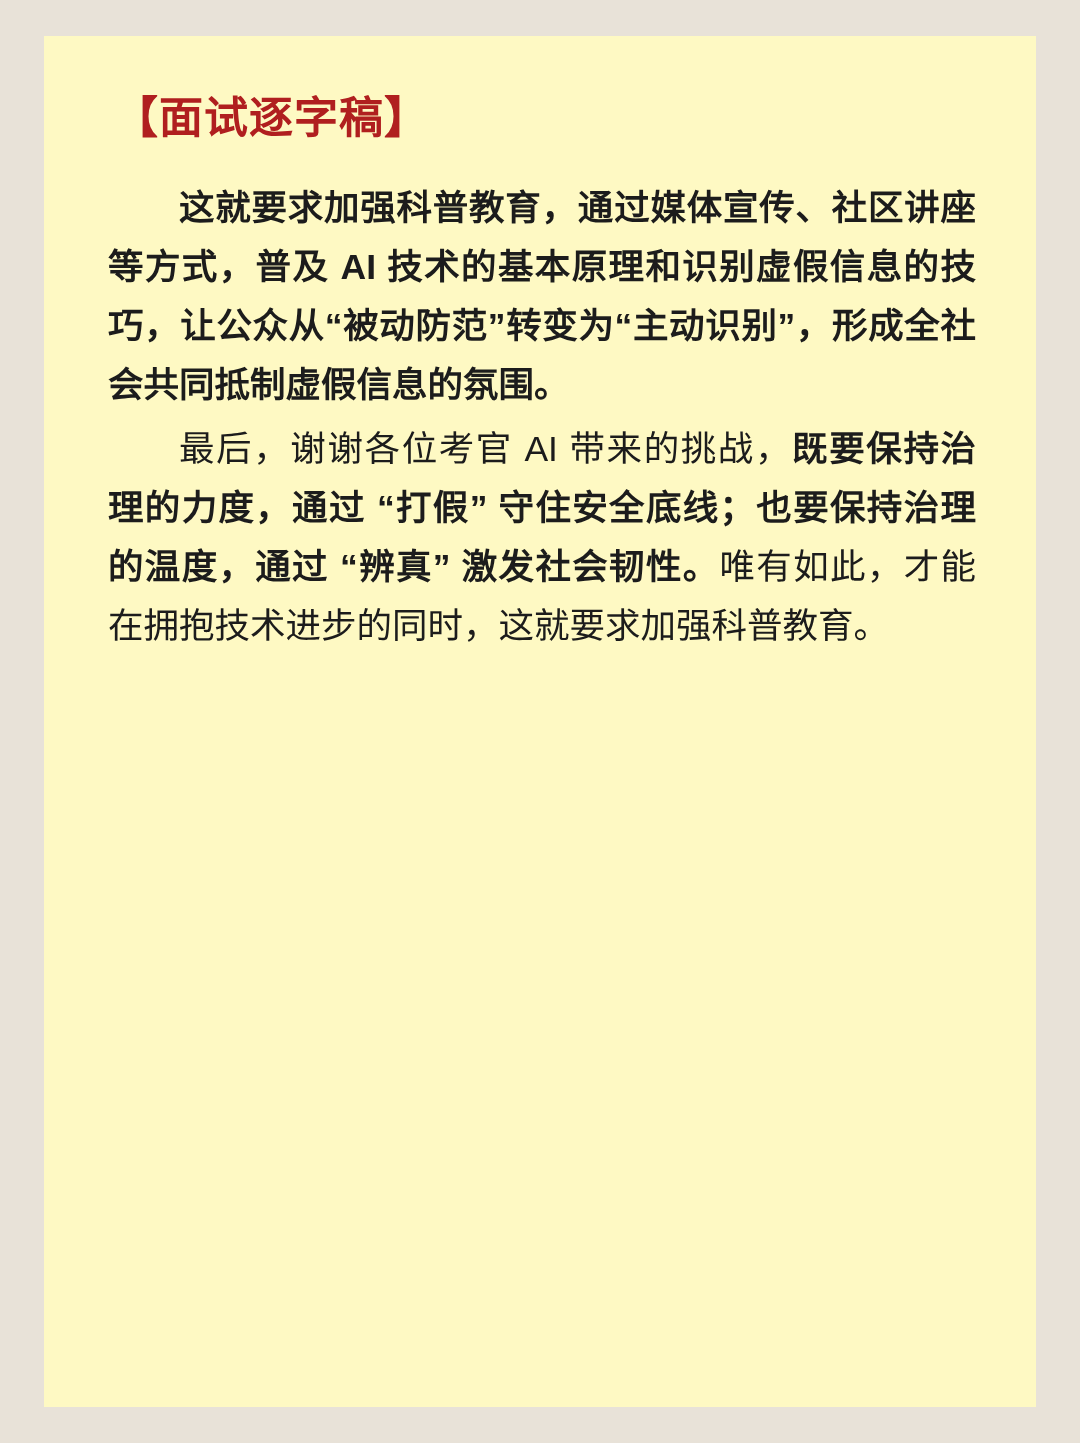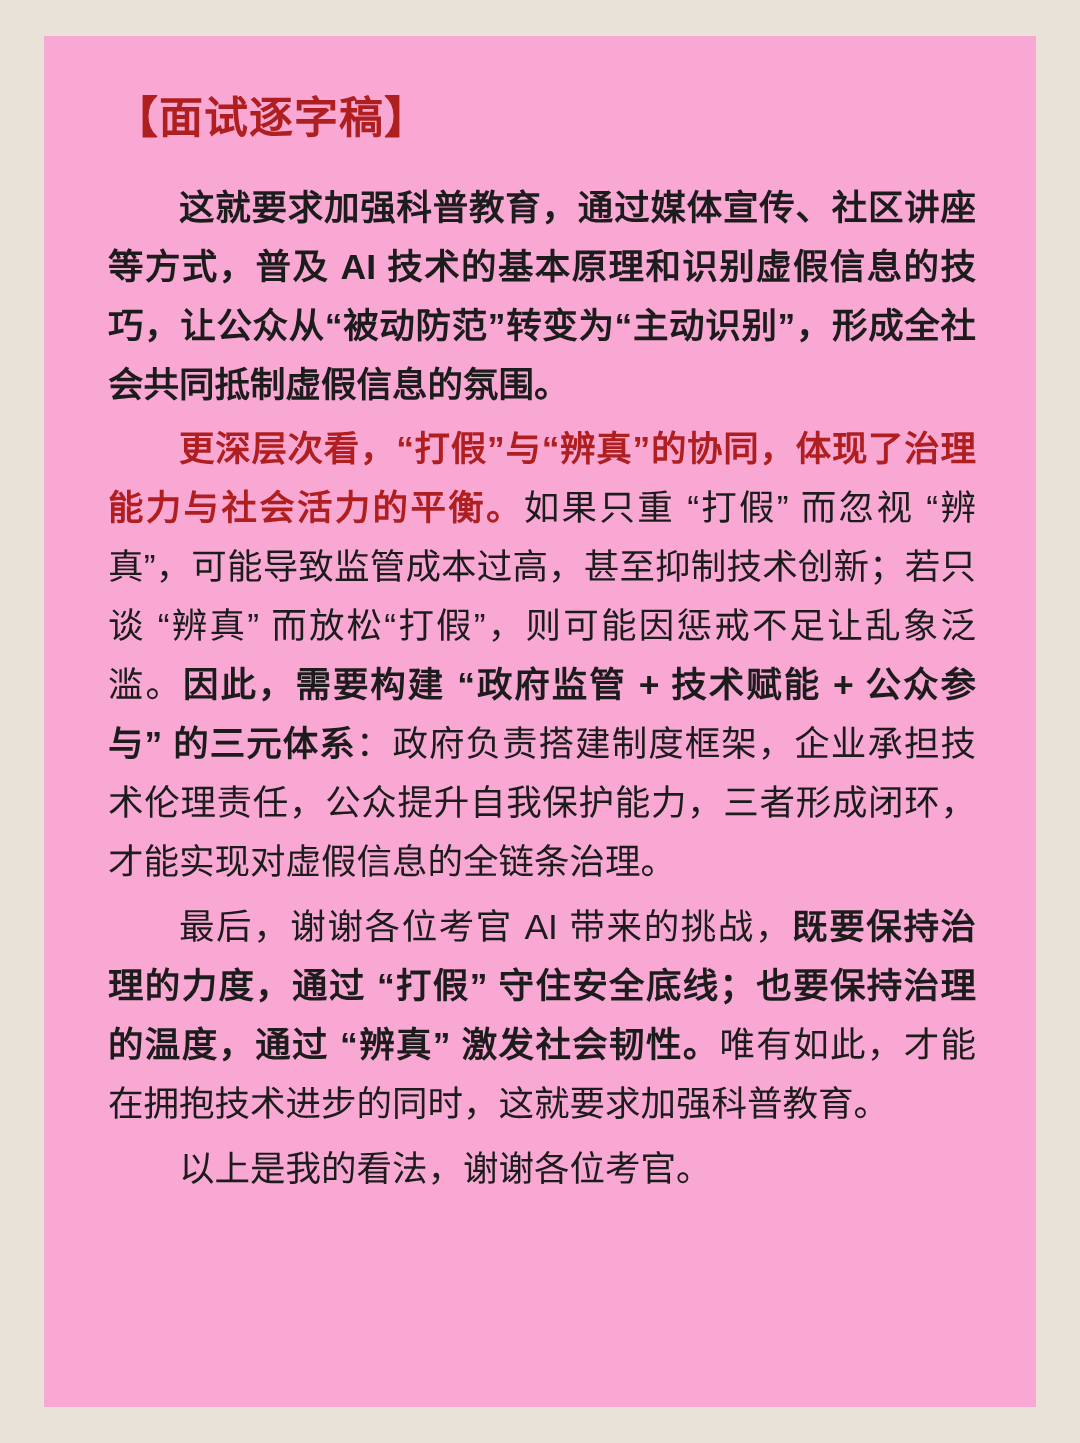--- a/index.html
+++ b/index.html
@@ -12,21 +12,21 @@
     background: #e8e2d8;
     font-family: "Liberation Sans", "DejaVu Sans", sans-serif;
     overflow: hidden;
   }
   .page {
     position: absolute;
     left: 44px;
     top: 36px;
     width: 992px;
     height: 1371px;
-    background: #f9a8d4;
+    background: #fef9c3;
     box-sizing: border-box;
     padding: 56px 60px 40px 60px;
   }
   .title {
     color: #b01f1f;
     font-size: 44px;
     font-weight: bold;
     letter-spacing: 1px;
     line-height: 1.2;
     margin: 0 0 34px 10px;
@@ -54,19 +54,17 @@
 </style>
 </head>
 <body>
 
 <div class="page">
 
   <h1 class="title">【面试逐字稿】</h1>
 
   <p class="para p1">这就要求加强科普教育，通过媒体宣传、社区讲座等方式，普及 AI 技术的基本原理和识别虚假信息的技巧，让公众从“被动防范”转变为“主动识别”，形成全社会共同抵制虚假信息的氛围。</p>
 
-  <p class="para"><span class="red">更深层次看，“打假”与“辨真”的协同，体现了治理能力与社会活力的平衡。</span><span>如果只重 “打假” 而忽视 “辨真”，可能导致监管成本过高，甚至抑制技术创新；若只谈 “辨真” 而放松“打假”，则可能因惩戒不足让乱象泛滥。</span><span class="b">因此，需要构建 “政府监管 + 技术赋能 + 公众参与” 的三元体系</span><span>：政府负责搭建制度框架，企业承担技术伦理责任，公众提升自我保护能力，三者形成闭环，才能实现对虚假信息的全链条治理。</span></p>
 
   <p class="para"><span>最后，谢谢各位考官 AI 带来的挑战，</span><span class="b">既要保持治理的力度，通过 “打假” 守住安全底线；也要保持治理的温度，通过 “辨真” 激发社会韧性。</span><span>唯有如此，才能在拥抱技术进步的同时，这就要求加强科普教育。</span></p>
 
-  <p class="para">以上是我的看法，谢谢各位考官。</p>
 
 </div>
 
 </body></html>

